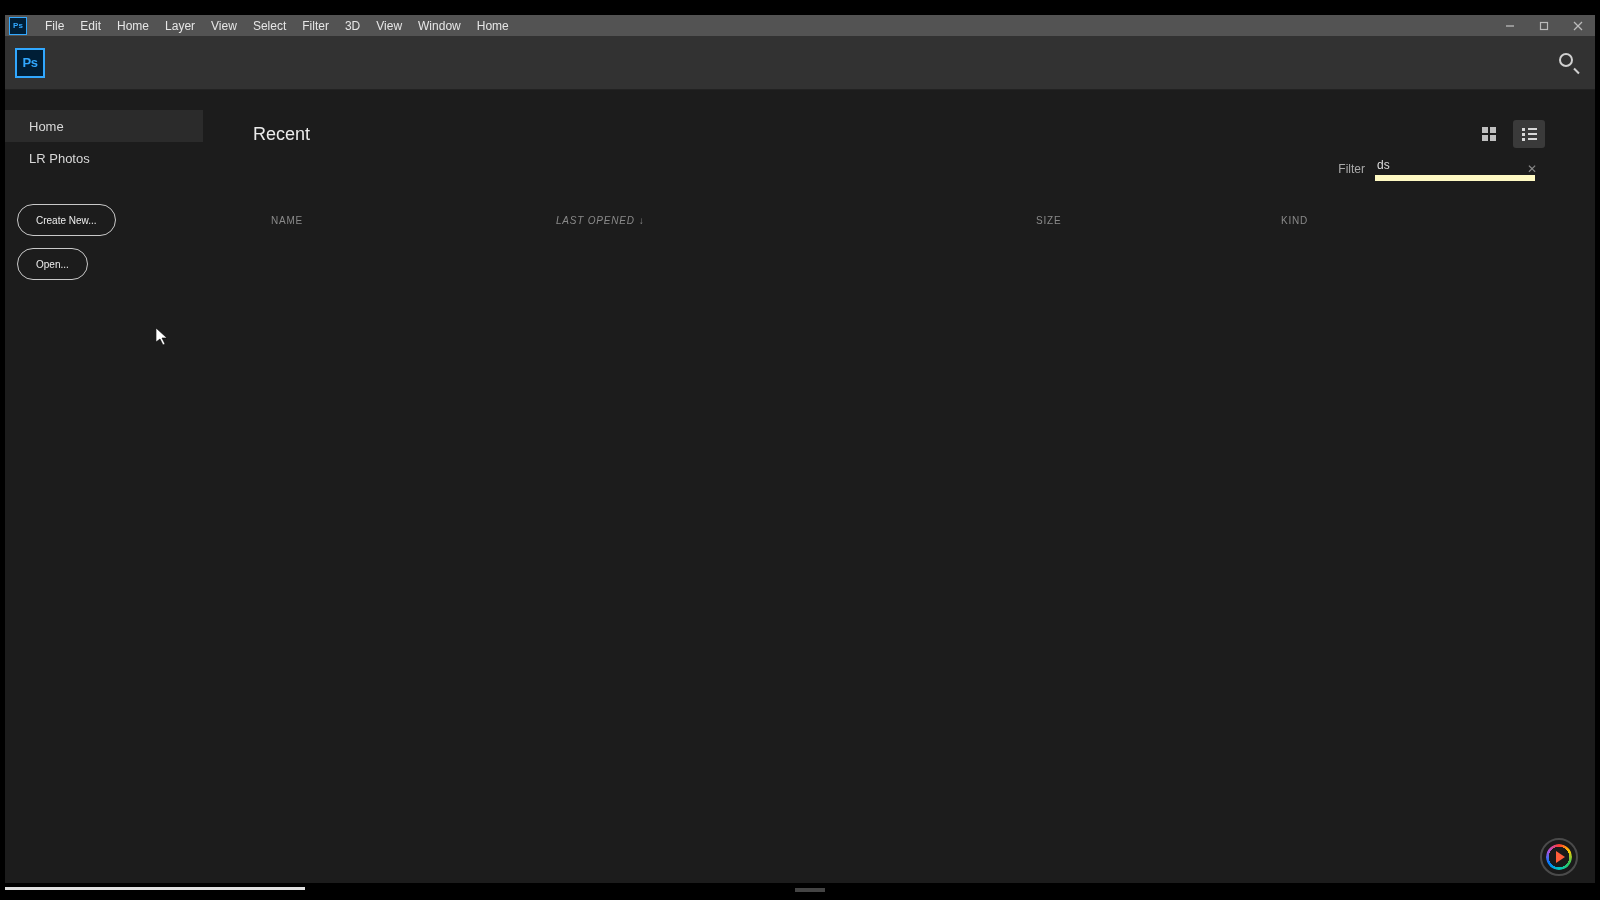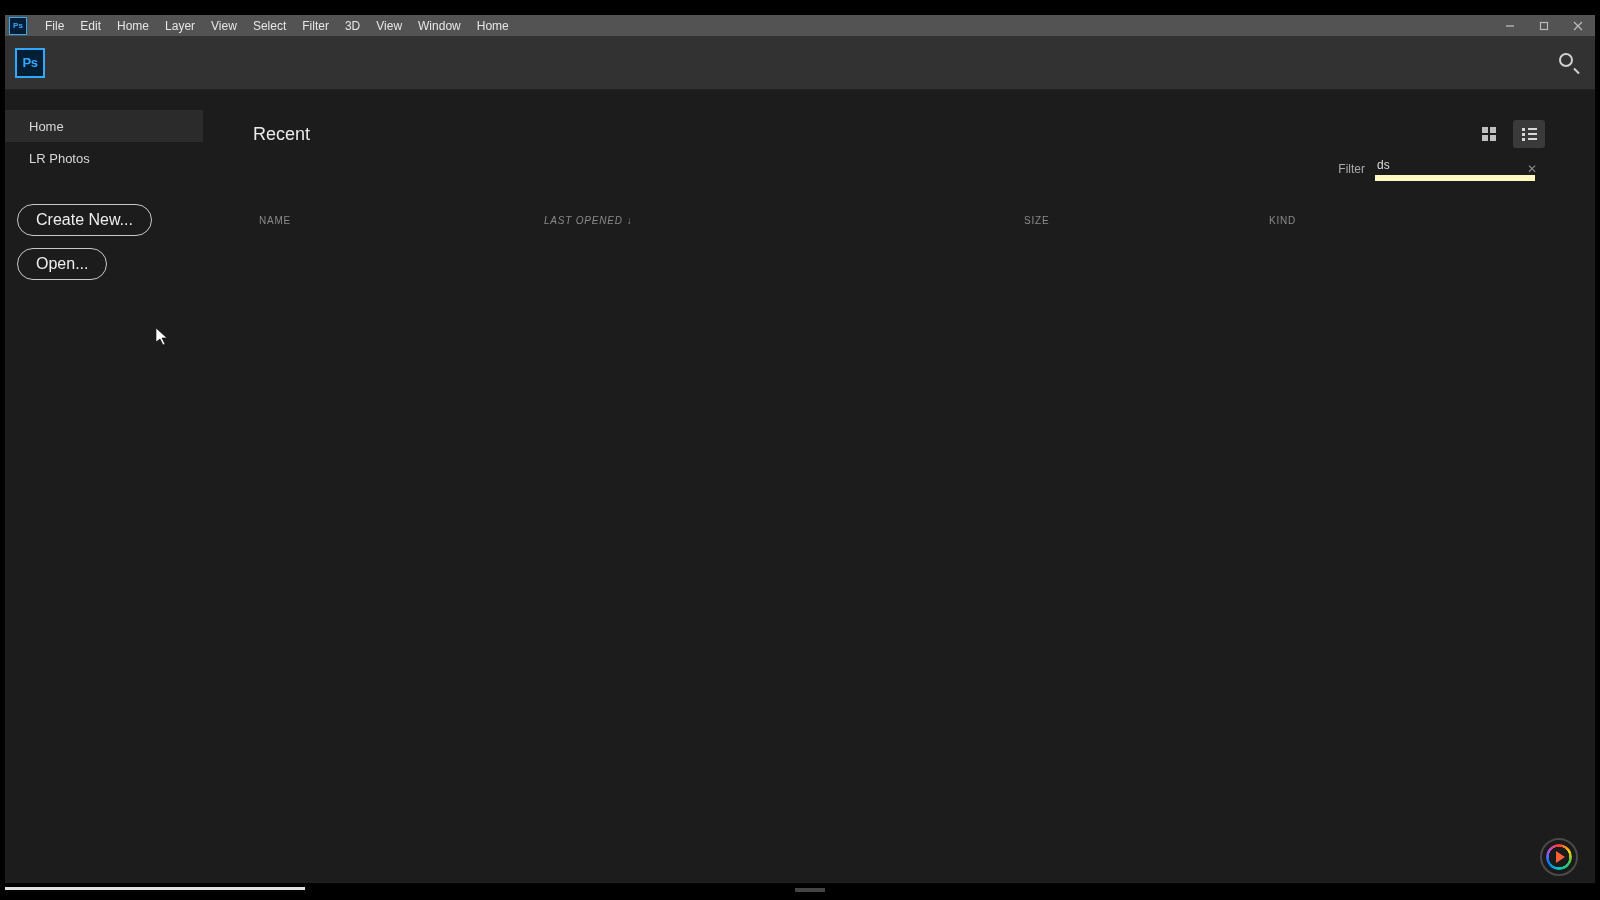--- a/index.html
+++ b/index.html
@@ -141,21 +141,21 @@
     gap: 12px;
     align-items:flex-start;
   }
   .pill-btn {
     border: 1.5px solid #c8c8c8;
     background: transparent;
     color: #eee;
     border-radius: 18px;
     height: 32px;
     padding: 0 18px;
-    font-size: 16px;
+    font-size: 10px;
     cursor: pointer;
   }
   
   .main {
     flex: 1;
     padding: 34px 50px 0 50px;
     position: relative;
   }
   .main h1 {
     font-size: 18px;
@@ -230,21 +230,21 @@
   }
   .table-head {
     margin-top: 70px;
     display:flex;
     font-size: 10px;
     letter-spacing: 0.8px;
     color: #8a8a8a;
     text-transform: uppercase;
     padding-left: 6px;
   }
-  .th-name { width: 285px; }
+  .th-name { width: 285px; margin-left: 12px; }
   .th-last { width: 480px; display:flex; align-items:center; gap:4px;font-style:italic; }
   .th-size { width: 245px; }
   .th-kind { }
   .sort-arrow { font-size:10px; color:#8a8a8a; }
   
   .cursor {
     position: absolute;
     left: 156px;
     top: 328px;
     width: 12px;

